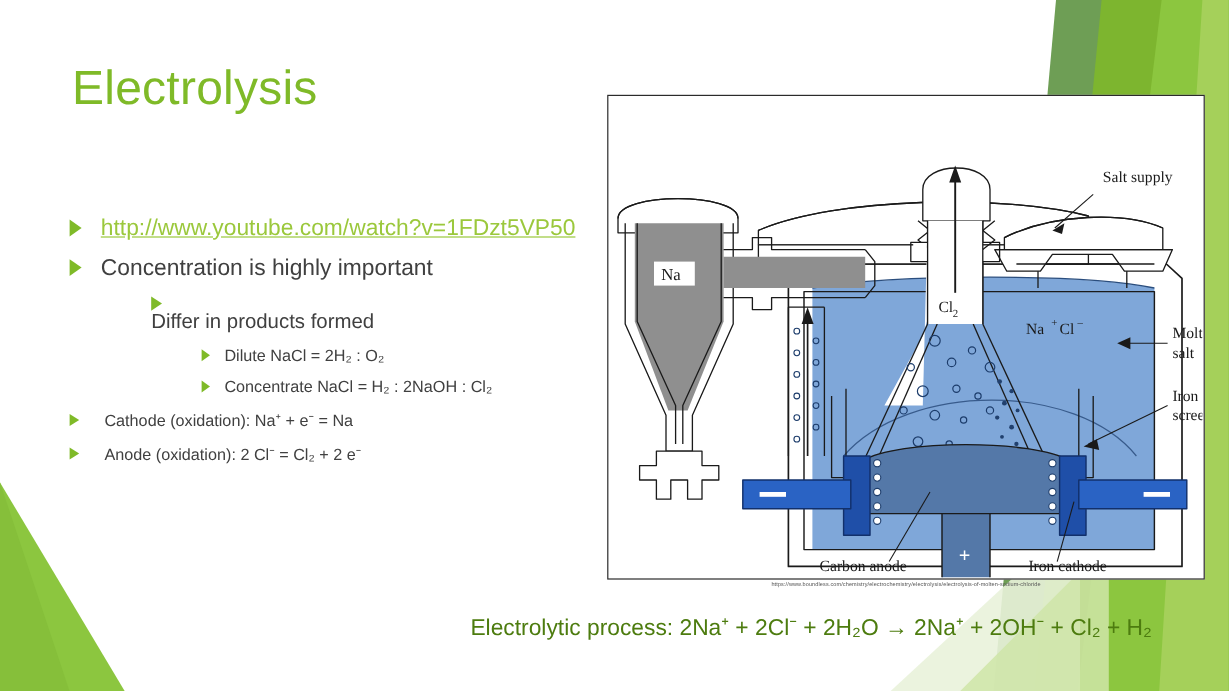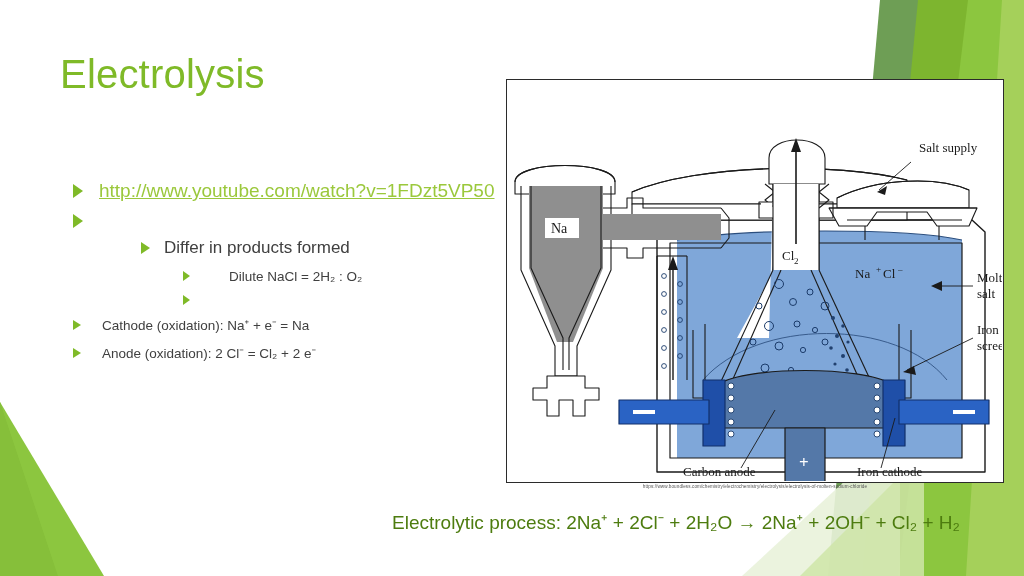--- a/index.html
+++ b/index.html
@@ -32,21 +32,21 @@
     top: 52px;
     font-size: 40px;
     font-weight: 400;
     color: #7FBA28;
     letter-spacing: 0.2px;
     white-space: nowrap;
   }
   
   #bullets {
     position: absolute;
-    left: 73px;
+    left: 58px;
     top: 180px;
     width: 470px;
   }
   .bullet-row {
     display: flex;
     align-items: baseline;
     white-space: nowrap;
   }
   .bmark {
     flex: none;
@@ -58,26 +58,26 @@
     position: relative;
   }
   .btext { color: #404040; }
 
   
   .lvl1 { margin-bottom: 11px; }
   .lvl1 .bmark { border-width: 7px 0 7px 10px; top: 1px; margin-right: 16px; }
   .lvl1 .btext { font-size: 19px; }
 
   
-  .lvl2 { margin-bottom: 11px; padding-left: 68px; }
+  .lvl2 { margin-bottom: 11px; padding-left: 68px; flex-direction: column; }
   .lvl2 .bmark { border-width: 6px 0 6px 9px; top: 1px; margin-right: 14px; }
   .lvl2 .btext { font-size: 17px; }
 
   
-  .lvl3 { margin-bottom: 11px; padding-left: 110px; gap: 27px; }
+  .lvl3 { margin-bottom: 11px; padding-left: 110px; }
   .lvl3 .bmark { border-width: 5px 0 5px 7px; top: 0px; margin-right: 12px; }
   .lvl3 .btext { font-size: 13.5px; }
 
   
   .lvls { margin-bottom: 10px; }
   .lvls .bmark { border-width: 5px 0 5px 8px; top: 0px; margin-right: 21px; }
   .lvls .btext { font-size: 13.5px; }
 
   a.linktext {
     color: #9BC83C;
@@ -147,34 +147,36 @@
 
   <div id="bullets">
 
     <div class="bullet-row lvl1">
       <span class="bmark"></span>
       <a class="linktext" href="#">http://www.youtube.com/watch?v=1FDzt5VP50</a>
     </div>
 
     <div class="bullet-row lvl1">
       <span class="bmark"></span>
+      <span class="btext">Concentration is highly important</span>
     </div>
 
     <div class="bullet-row lvl2">
       <span class="bmark"></span>
       <span class="btext">Differ in products formed</span>
     </div>
 
     <div class="bullet-row lvl3">
       <span class="bmark"></span>
       <span class="btext">Dilute NaCl = 2H₂ : O₂</span>
     </div>
 
     <div class="bullet-row lvl3">
       <span class="bmark"></span>
+      <span class="btext">Concentrate NaCl = H₂ : 2NaOH : Cl₂</span>
     </div>
 
     <div class="bullet-row lvls">
       <span class="bmark"></span>
       <span class="btext">Cathode (oxidation): Na⁺ + e⁻  = Na</span>
     </div>
 
     <div class="bullet-row lvls">
       <span class="bmark"></span>
       <span class="btext">Anode (oxidation): 2 Cl⁻ = Cl₂ + 2 e⁻</span>

